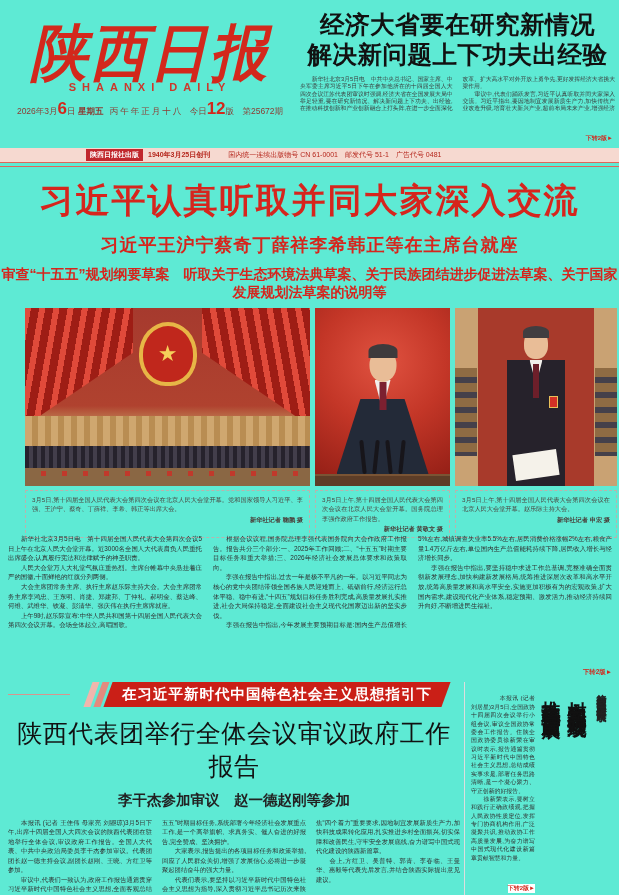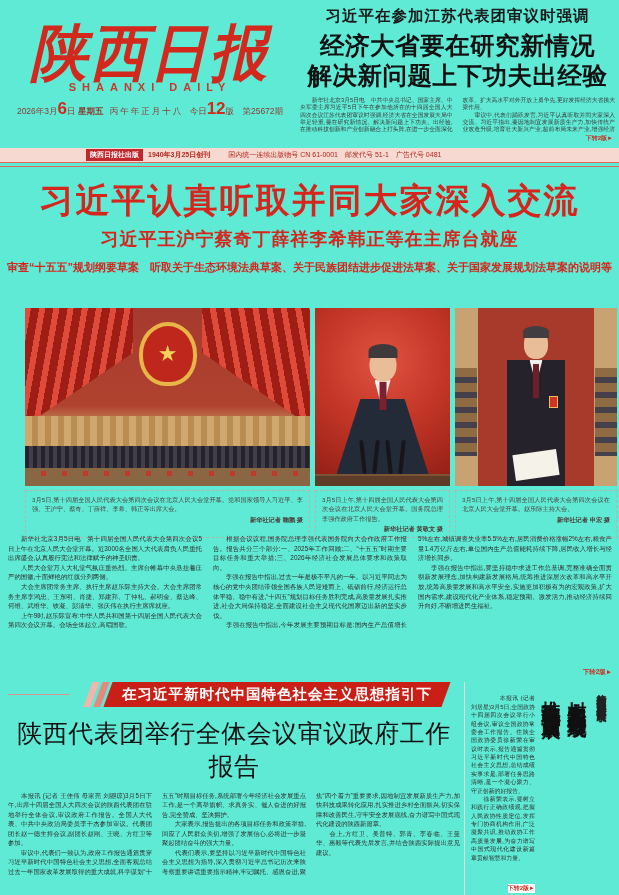--- a/index.html
+++ b/index.html
@@ -29,23 +29,23 @@
   .info-strip{ position:absolute; left:0; top:148px; width:619px; height:15px; background:#f6d9d0;
     display:flex; align-items:center; font-size:7px; color:#b5261c; border-bottom:1px solid #e0665a; }
   .info-strip .blk{ background:#c1272d; color:#fff; padding:1px 4px; margin-left:86px; font-weight:bold; }
   .info-strip .founded{ margin-left:5px; font-weight:bold; }
   .info-strip .codes{ margin-left:18px; }
   .redline{ position:absolute; left:0; top:166px; width:619px; height:1px; background:#e0665a; }
 
   
   .lead{ position:absolute; left:0; top:170px; width:619px; text-align:center; }
   .lead-headline{ font-size:34px; font-weight:bold; color:#d6251d; letter-spacing:2px; margin-top:8px; }
-  .lead-sub1{ font-size:18px; font-weight:bold; color:#d6251d; margin-top:3px; letter-spacing:1px; }
+  .lead-sub1{ font-size:18px; font-weight:bold; color:#d6251d; margin-top:9px; letter-spacing:1px; }
   .lead-sub2{ font-size:15px; font-weight:bold; color:#d6251d; margin-top:9px; letter-spacing:1px; }
-  .lead-sub3{ font-size:11px; font-weight:bold; color:#d6251d; margin-top:9px; }
+  .lead-sub3{ font-size:14px; font-weight:bold; color:#d6251d; margin-top:9px; }
 
   .photo-row{ position:absolute; left:25px; top:308px; width:592px; height:178px; display:flex; gap:5px; }
   .photo{ position:relative; overflow:hidden; }
   .photo-hall{ width:285px; }
   .photo-liqiang{ width:135px; }
   .photo-zhaoleji{ width:162px; }
 
   
   .photo-hall{ background:linear-gradient(#a63a2e 0%, #b0422f 55%, #c59a63 68%, #caa26b 78%, #3a3540 79%); }
   .flags{ position:absolute; top:0; height:118px; width:108px;
@@ -144,21 +144,20 @@
       <div class="masthead-date">
         <span>2026年3月</span><span class="bignum">6</span><span>日</span>
         <b>星期五</b>
         <span class="lunar">丙午年正月十八</span>
         <span>今日</span><span class="bignum">12</span><span>版</span>
         <span class="issue">第25672期</span>
       </div>
     </div>
 
     <div class="top-article">
-      <div class="top-kicker">习近平在参加江苏代表团审议时强调</div>
       <div class="top-headline">
         <div>经济大省要在研究新情况</div>
         <div>解决新问题上下功夫出经验</div>
       </div>
       <div class="top-body">　　新华社北京3月5日电　中共中央总书记、国家主席、中央军委主席习近平5日下午在参加他所在的十四届全国人大四次会议江苏代表团审议时强调,经济大省在全国发展大局中举足轻重,要在研究新情况、解决新问题上下功夫、出经验,在推动科技创新和产业创新融合上打头阵,在进一步全面深化改革、扩大高水平对外开放上勇争先,更好发挥经济大省挑大梁作用。
 　　审议中,代表们踊跃发言,习近平认真听取并同大家深入交流。习近平指出,要因地制宜发展新质生产力,加快传统产业改造升级,培育壮大新兴产业,超前布局未来产业,增强经济发展活力。习近平强调,要统筹发展和安全,强化民生保障,在推进中国式现代化建设中走在前、做示范。</div>
       <div class="top-jump">下转2版►</div>
     </div>
   </div>
 
@@ -243,20 +242,21 @@
     <div class="bottom-left">
       <div class="banner-row">
         <div class="banner-line"></div>
         <div class="ribbon-wrap">
           <div class="ribbon-accent"></div>
           <div class="ribbon-accent dark"></div>
           <div class="ribbon"><span>在习近平新时代中国特色社会主义思想指引下</span></div>
         </div>
       </div>
       <div class="bl-headline">陕西代表团举行全体会议审议政府工作报告</div>
+      <div class="bl-sub">李干杰参加审议　赵一德赵刚等参加</div>
       <div class="bl-body">　　本报讯 (记者 王佳伟 母家亮 刘曌琼)3月5日下午,出席十四届全国人大四次会议的陕西代表团在驻地举行全体会议,审议政府工作报告。全国人大代表、中共中央政治局委员李干杰参加审议。代表团团长赵一德主持会议,副团长赵刚、王晓、方红卫等参加。
 　　审议中,代表们一致认为,政府工作报告通篇贯穿习近平新时代中国特色社会主义思想,全面客观总结过去一年国家改革发展取得的重大成就,科学谋划“十五五”时期目标任务,系统部署今年经济社会发展重点工作,是一个高举旗帜、求真务实、催人奋进的好报告,完全赞成、坚决拥护。
 　　大家表示,报告提出的各项目标任务和政策举措,回应了人民群众关切,增强了发展信心,必将进一步凝聚起团结奋斗的强大力量。
 　　代表们表示,要坚持以习近平新时代中国特色社会主义思想为指导,深入贯彻习近平总书记历次来陕考察重要讲话重要指示精神,牢记嘱托、感恩奋进,聚焦“四个着力”重要要求,因地制宜发展新质生产力,加快科技成果转化应用,扎实推进乡村全面振兴,切实保障和改善民生,守牢安全发展底线,奋力谱写中国式现代化建设的陕西新篇章。
 　　会上,方红卫、吴普特、郭青、李春临、王曼华、惠毅等代表先后发言,并结合陕西实际提出意见建议。</div>
     </div>
 
     <div class="bottom-right">
       <div class="br-body">
         <span>　　本报讯 (记者 刘居星)3月5日,全国政协十四届四次会议举行小组会议,审议全国政协常委会工作报告。住陕全国政协委员徐新荣在审议时表示,报告通篇贯彻习近平新时代中国特色社会主义思想,总结成绩实事求是,部署任务思路清晰,是一个凝心聚力、守正创新的好报告。

